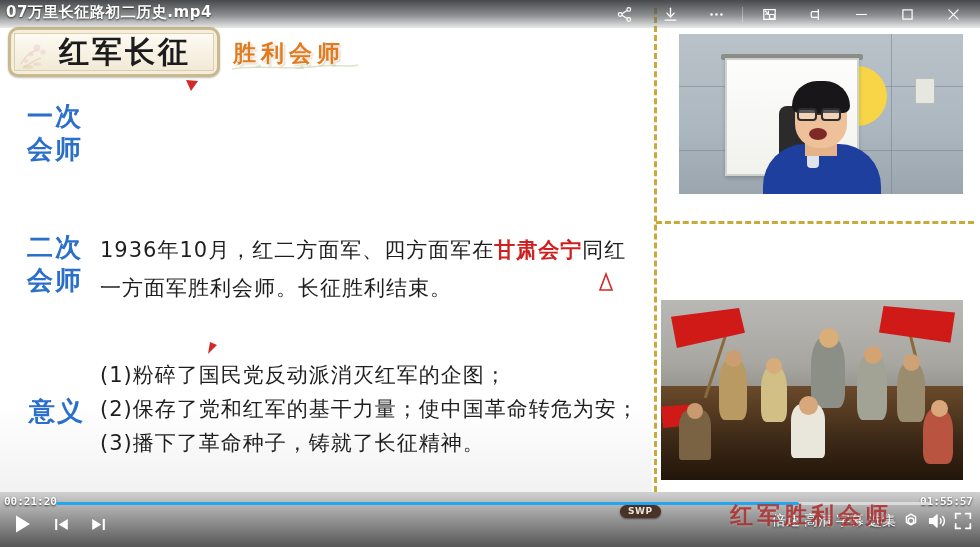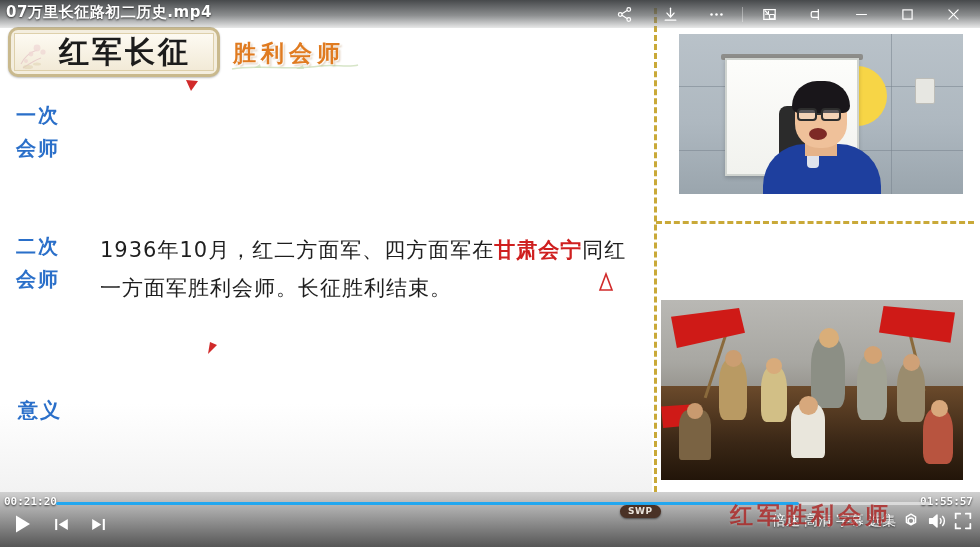--- a/index.html
+++ b/index.html
@@ -97,26 +97,27 @@
     text-shadow: 1px 1px 0 rgba(255,255,255,.85), 2px 2px 2px rgba(140,80,10,.28);
   }
   .heading-leaf {
     position: absolute;
     left: 230px; top: 62px;
     width: 130px; height: 10px;
     opacity: .55;
   }
   .row-label {
     position: absolute;
-    font-family: Liberation Mono, monospace;
-    font-size: 20px; font-weight: 700;
+    font-family: Liberation Sans, sans-serif;
+    font-size: 26px; font-weight: 700;
     color: #2a6fc9;
     line-height: 33px;
     letter-spacing: 2px;
     text-shadow: 0 1px 0 rgba(255,255,255,.6);
+    margin-left: 11px;
   }
   .row-body {
     position: absolute;
     font-family: "DejaVu Sans", "Liberation Sans", sans-serif;
     font-size: 21px;
     color: #1e1e1e;
     line-height: 38px;
     letter-spacing: 1px;
   }
   .hl-red { color: #cf1f1f; font-weight: 700; }
@@ -348,20 +349,25 @@
 
       <div class="row-label r2-label">
         <div>二次</div>
         <div>会师</div>
       </div>
       <div class="row-body r2-body"><span>1936年10月，红二方面军、四方面军在</span><span class="hl-red">甘肃会宁</span><span>同红一方面军胜利会师。长征胜利结束。</span></div>
 
       <div class="row-label r3-label">
         <div>意义</div>
       </div>
+      <div class="row-body r3-body">
+        <div>(1)粉碎了国民党反动派消灭红军的企图；</div>
+        <div>(2)保存了党和红军的基干力量；使中国革命转危为安；</div>
+        <div>(3)播下了革命种子，铸就了长征精神。</div>
+      </div>
 
       <svg class="mark mark-1" width="16" height="14" viewBox="0 0 16 14">
         <path d="M2 2 L14 3 L7 13 Z" fill="#d12a2a"></path>
       </svg>
       <svg class="mark mark-2" width="16" height="20" viewBox="0 0 16 20">
         <path d="M8 2 L14 18 L2 18 Z" fill="none" stroke="#d12a2a" stroke-width="1.6"></path>
       </svg>
       <svg class="mark mark-3" width="14" height="16" viewBox="0 0 14 16">
         <path d="M3 14 L5 2 L12 5 Z" fill="#d12a2a"></path>
       </svg>

